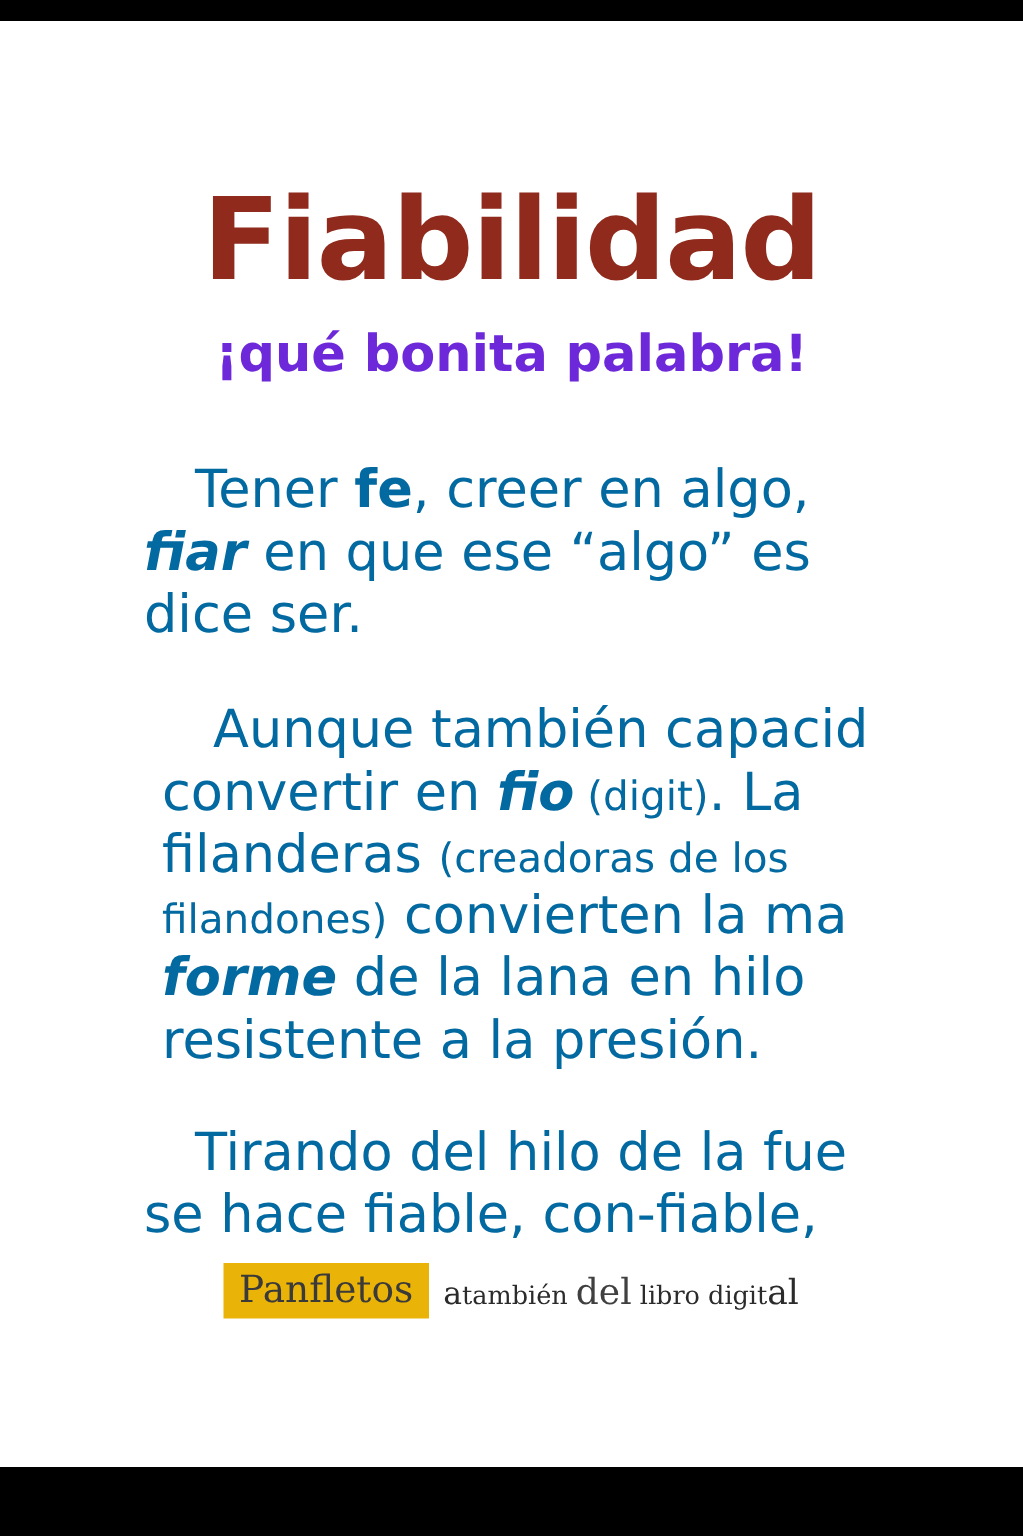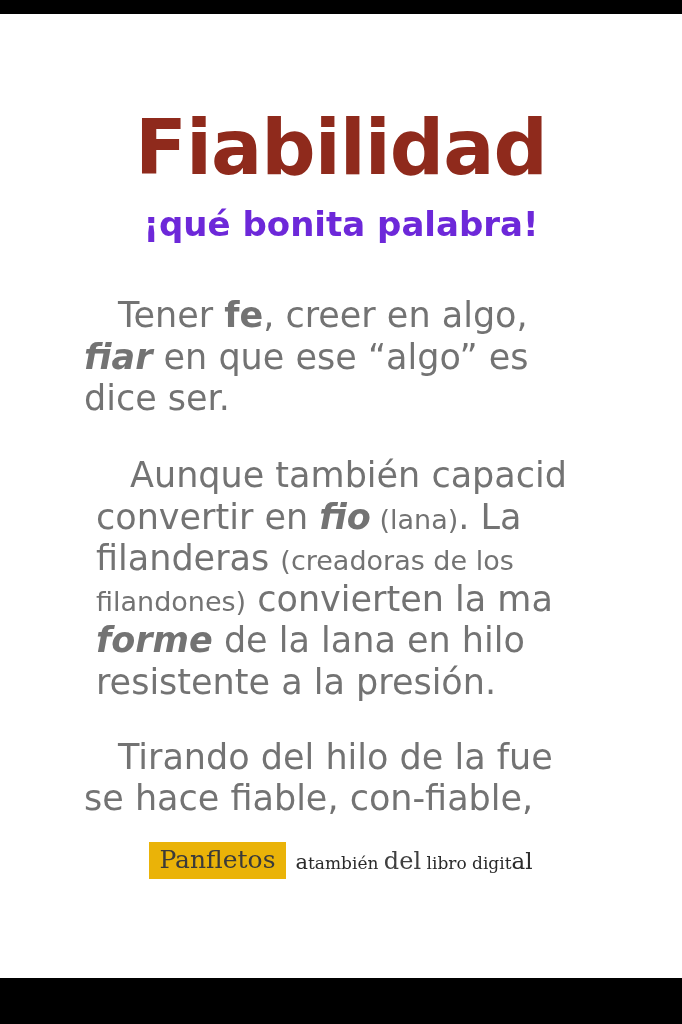--- a/index.html
+++ b/index.html
@@ -20,21 +20,21 @@
     width: 682px;
     height: 964px;
     background: #ffffff;
     overflow: hidden;
   }
   .content {
     position: relative;
     width: 682px;
     height: 728px;
     box-sizing: border-box;
-    padding: 0;
+    padding: 12px;
   }
   .title {
     margin: 0;
     padding-top: 96px;
     text-align: center;
     color: #8f2a1c;
     font-family: "DejaVu Sans", sans-serif;
     font-weight: bold;
     font-size: 76px;
     line-height: 1.0;
@@ -45,21 +45,21 @@
     padding-top: 6px;
     text-align: center;
     color: #6d28d9;
     font-weight: bold;
     font-size: 34px;
     line-height: 1.1;
   }
   .body-block {
     margin: 0;
     padding: 0 0 0 84px;
-    color: #737373;
+    color: #0369a1;
     font-size: 35px;
     line-height: 1.18;
     white-space: nowrap;
   }
   .p1 { padding-top: 38px; }
   .p2 { padding-top: 36px; margin-left: 12px; }
   .p3 { padding-top: 34px; }
   .indent { display: inline-block; width: 34px; }
   .b { font-weight: bold; }
   .i { font-style: italic; font-weight: bold; }
@@ -125,21 +125,21 @@
       <div>
         <span>dice ser.</span>
       </div>
     </div>
 
     <div class="body-block p2">
       <div>
         <span class="indent"></span><span>Aunque también capacid</span>
       </div>
       <div>
-        <span>convertir en </span><span class="i">fio</span><span class="small"> (lana)</span><span>. La</span>
+        <span>convertir en </span><span class="i">fio</span><span class="small"> (digit)</span><span>. La</span>
       </div>
       <div>
         <span>filanderas </span><span class="small">(creadoras de los</span>
       </div>
       <div>
         <span class="small">filandones)</span><span> convierten la ma</span>
       </div>
       <div>
         <span class="i">forme</span><span> de la lana en hilo</span>
       </div>

